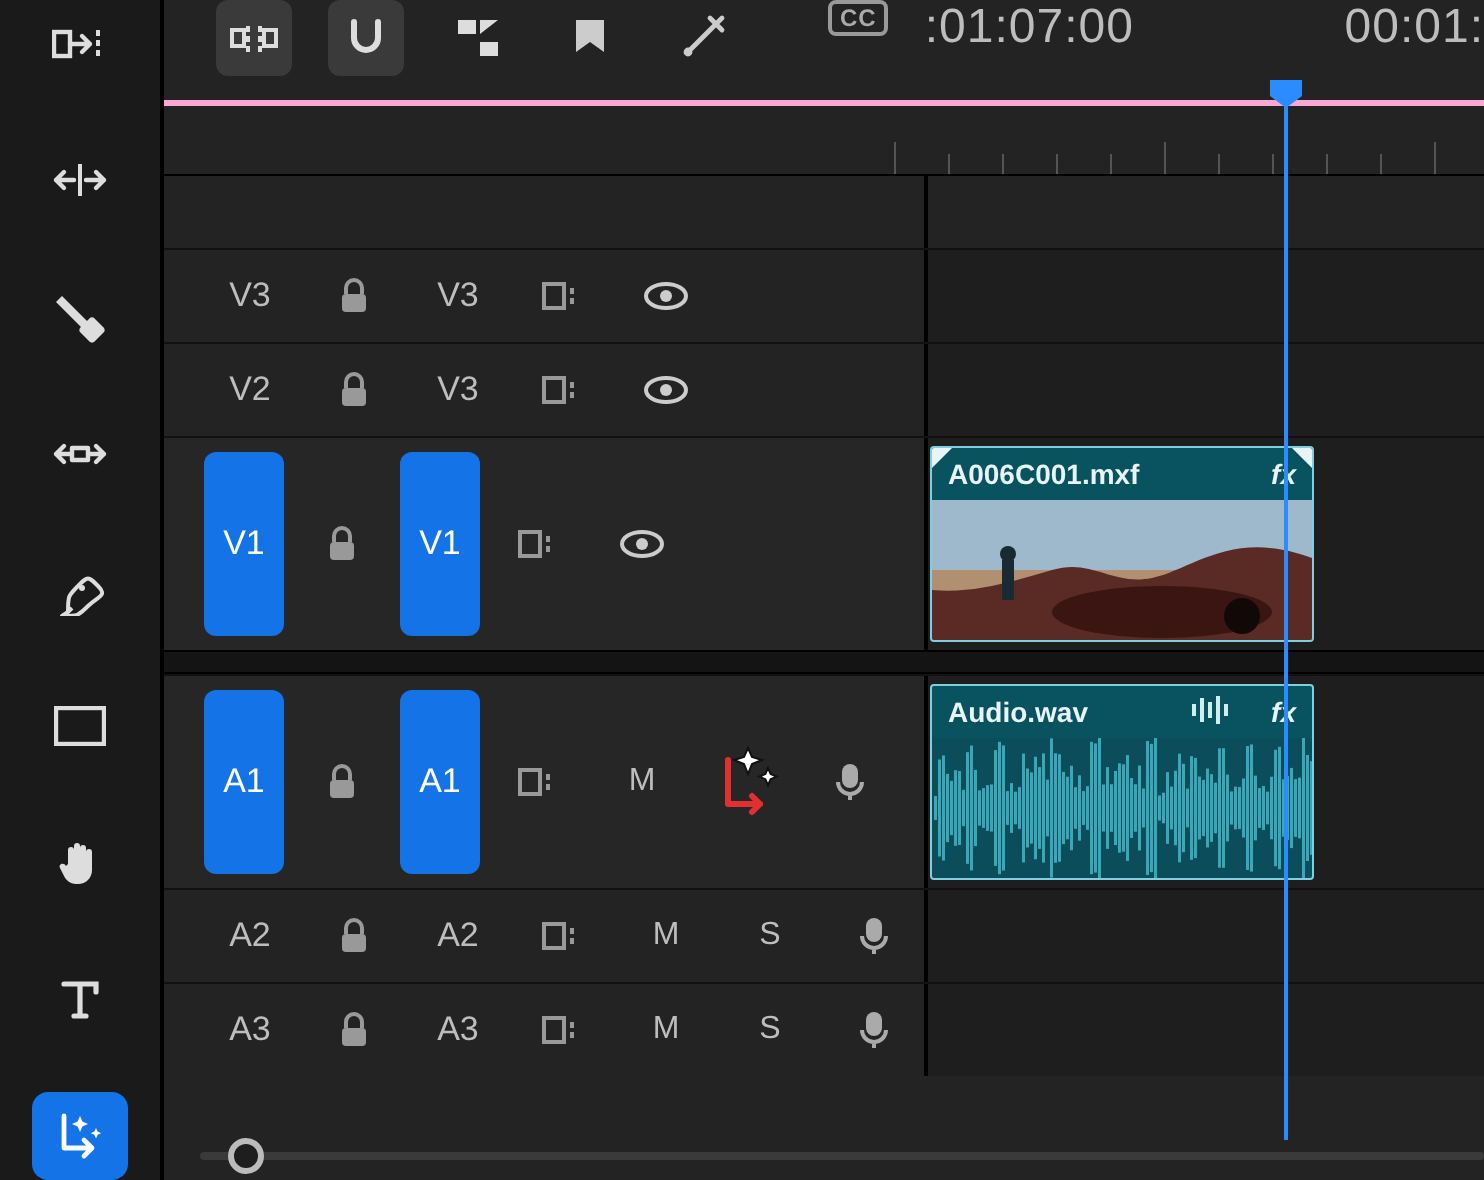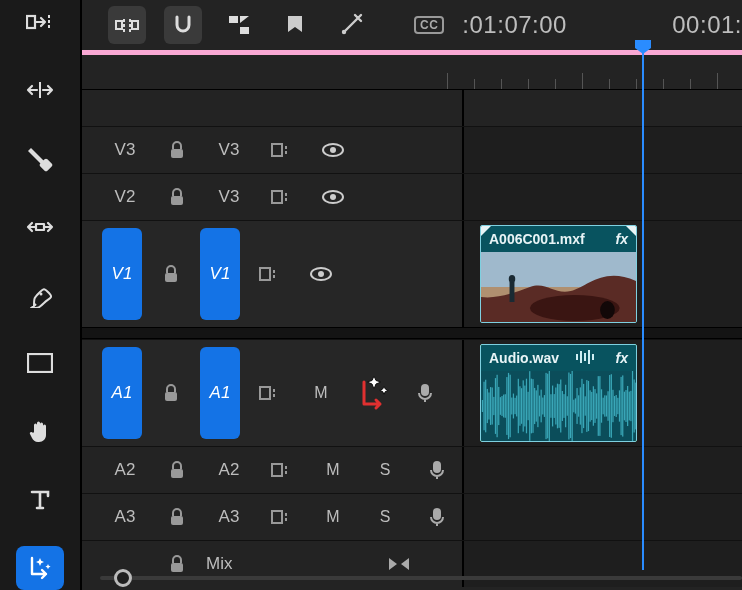--- a/index.html
+++ b/index.html
@@ -48,24 +48,24 @@
   .timeline-panel {
     flex: 1;
     background: #232323;
     display: flex;
     flex-direction: column;
     position: relative;
   }
   .top-bar {
     height: 50px;
     display: flex;
-    align-items: center;
+    align-items: flex-start;
     gap: 18px;
     padding-left: 26px;
-    border-bottom: 5px solid #f9a8d4;
+    border-bottom: 3px solid #f9a8d4;
     background: #232323;
   }
   .top-btn {
     width: 38px;
     height: 38px;
     display: flex;
     align-items: center;
     justify-content: center;
     border-radius: 6px;
     color: #ddd;
@@ -153,37 +153,36 @@
     justify-content:center;
     font-size: 17px;
     font-weight: 500;
   }
   .blue-pill {
     background: #1473e6;
     color: #fff;
     border-radius: 6px;
     width: 40px;
     height: 86%;
-    font-style: italic;
   }
   .track-content {
     flex: 1;
     position: relative;
     background: #1e1e1e;
   }
   .divider.mid {
     height: 10px;
     background: #141414;
     border-top: 1px solid #000;
     border-bottom: 1px solid #000;
   }
   .clip {
     position: absolute;
-    left: 16px;
-    width: 157px;
+    left: 1px;
+    width: 192px;
     border: 1px solid #7ed0e0;
     border-radius: 2px;
     overflow: hidden;
     box-sizing: border-box;
   }
   .clip.video {
     top: 4px;
     bottom: 4px;
     background: linear-gradient(#3b7d8d,#2f6c7c);
   }
@@ -725,40 +724,20 @@
           <div class="hdr-cell">
               <svg width="14" height="20">
                 <rect x="3" y="1" width="8" height="12" rx="4" fill="#aaa"></rect>
                 <path d="M1 10a6 6 0 0012 0M7 16v3" stroke="#aaa" stroke-width="2" fill="none"></path>
               </svg>
             </div>
         </div>
         <div class="track-content"></div>
       </div>
 
-      <div class="track-row short">
-        <div class="track-header">
-          <div class="hdr-cell"></div>
-          <div class="hdr-cell">
-              <svg width="16" height="18">
-                <rect x="2" y="8" width="12" height="9" rx="2" fill="#999"></rect>
-                <path d="M4 8V5a4 4 0 018 0v3" fill="none" stroke="#999" stroke-width="2"></path>
-              </svg>
-            </div>
-          <div class="hdr-cell tgt-badge" style="justify-content:flex-start;width:60px">Mix</div>
-          <div class="hdr-cell"></div>
-            <div class="hdr-cell"></div>
-          <div class="hdr-cell">
-              <svg width="24" height="16">
-                <path d="M2 2l8 6-8 6zM22 2l-8 6 8 6z" fill="#aaa"></path>
-              </svg>
-            </div>
-        </div>
-        <div class="track-content"></div>
-      </div>
 
     </div>
 
     <div class="playhead" id="playhead" style="left: 560px;">
       <svg class="playhead-marker" viewBox="0 0 20 18">
           <path d="M2 2h16v8l-8 6-8-6z" fill="#2a8cff"></path>
         </svg>
     </div>
 
     <div class="scroll-track">

